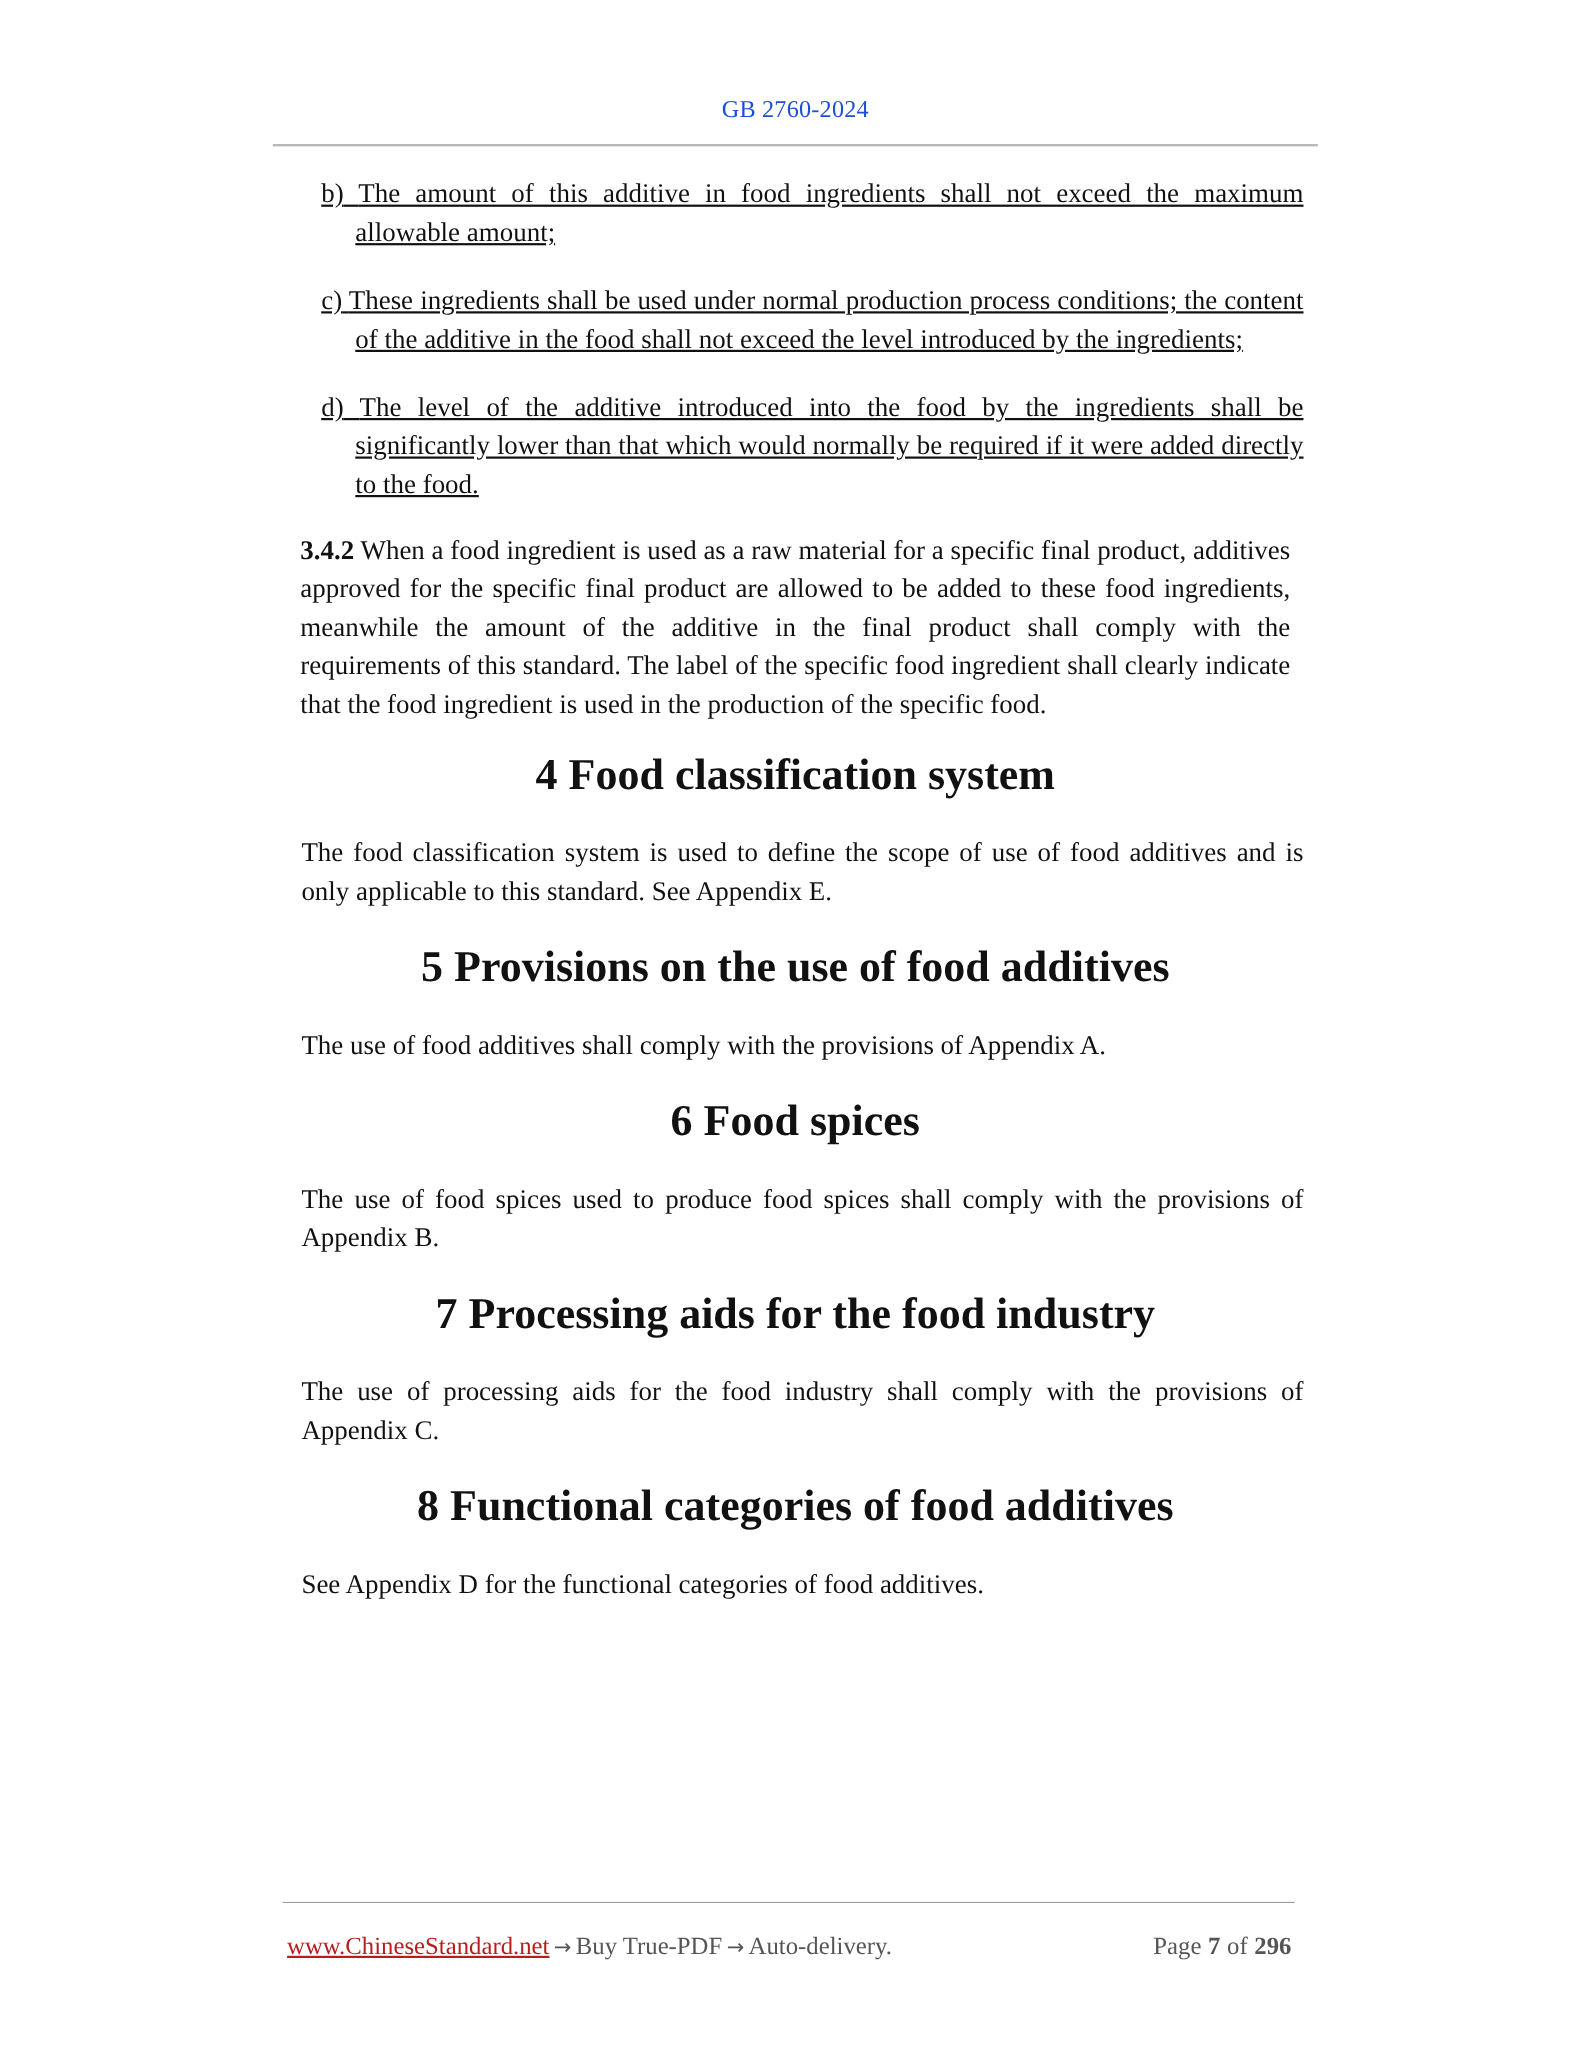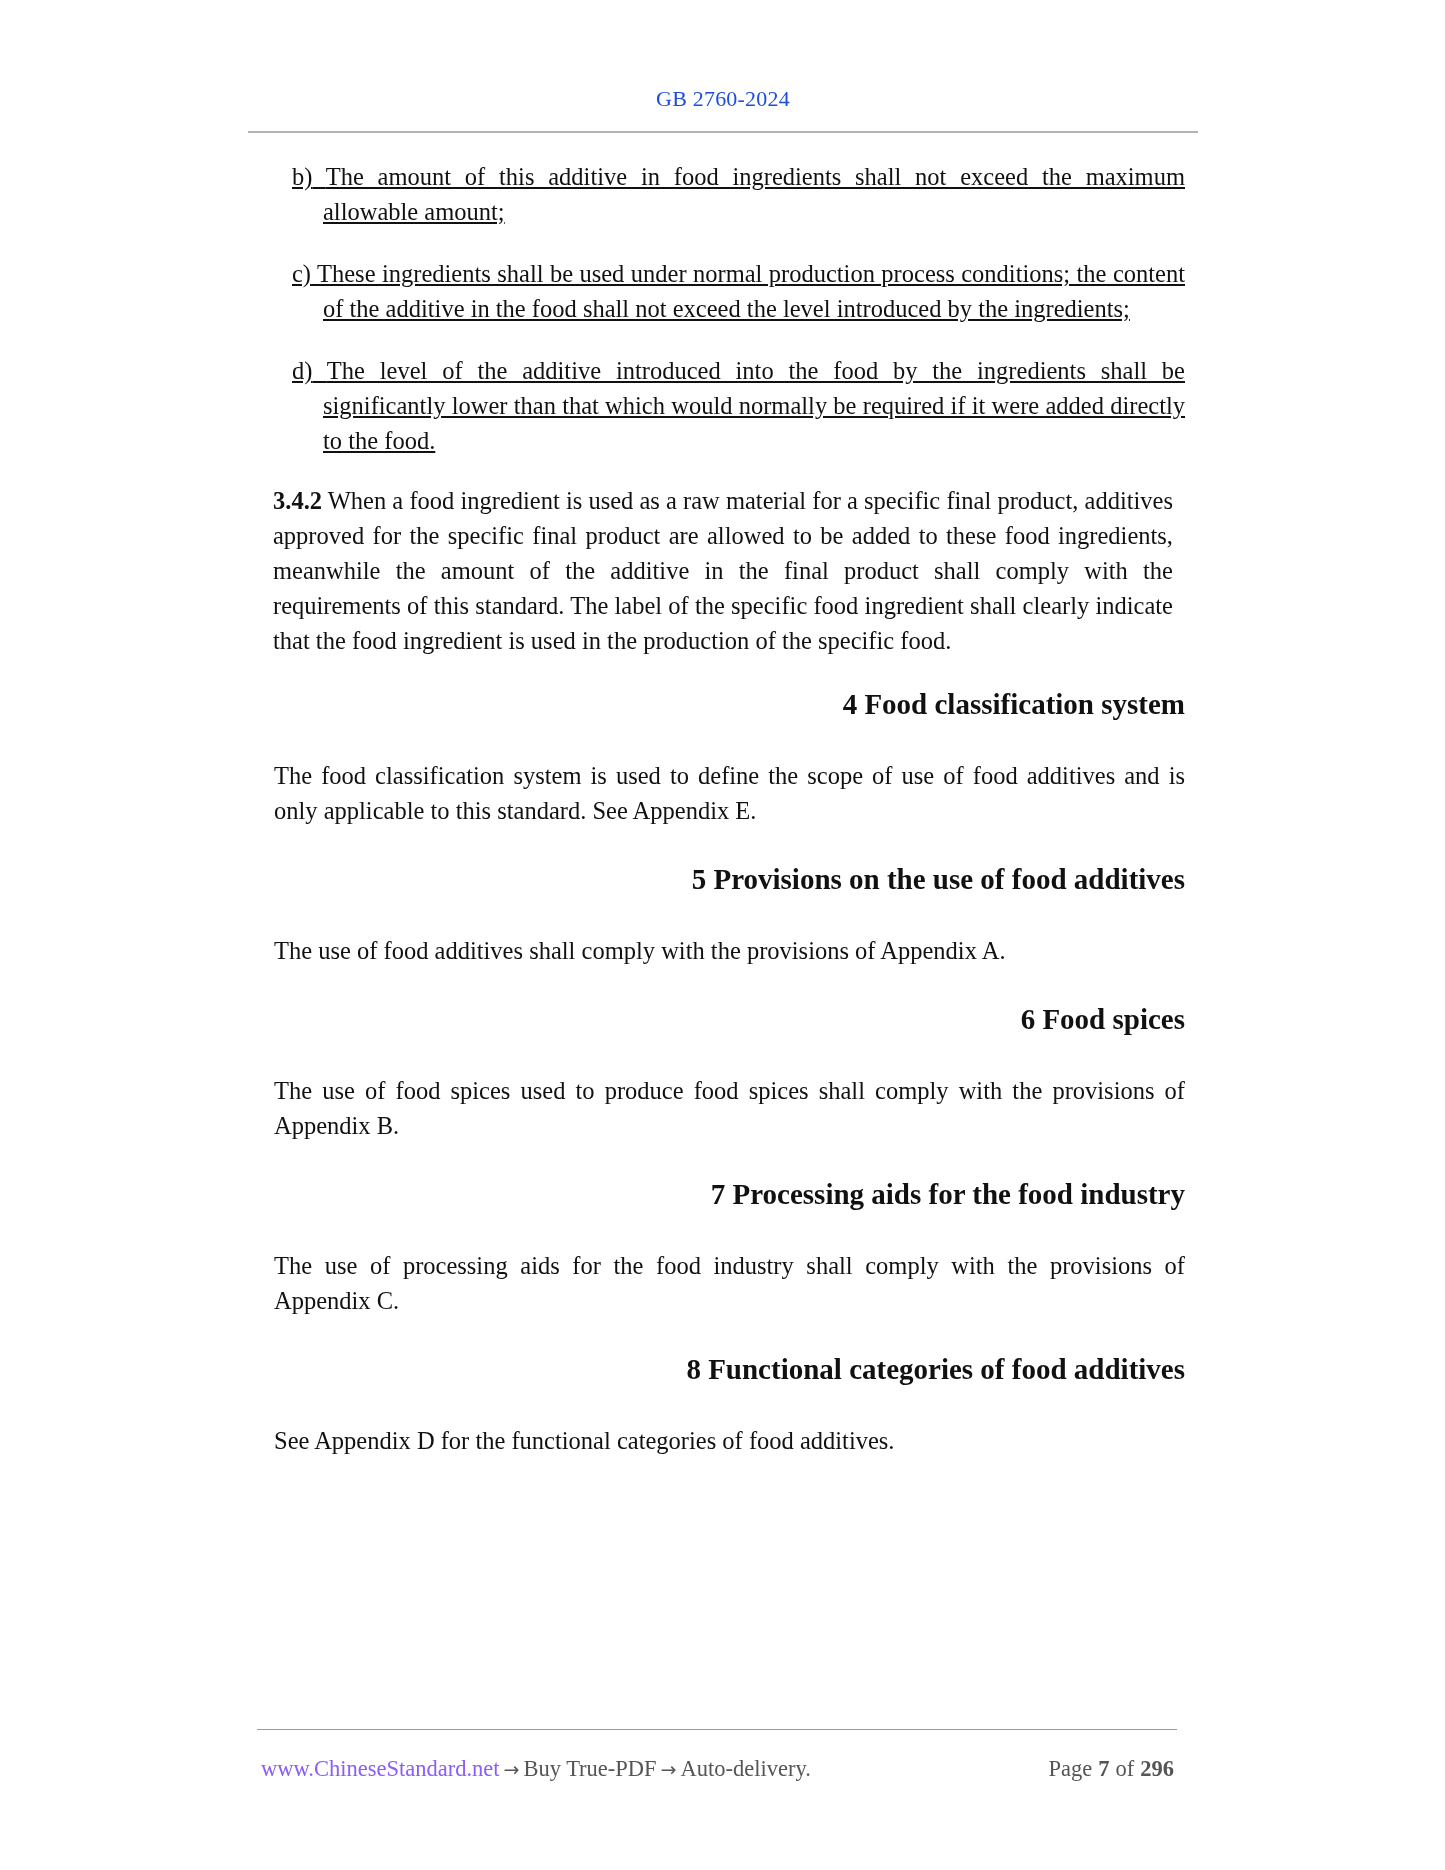--- a/index.html
+++ b/index.html
@@ -52,25 +52,25 @@
       margin: 12px;
     }
     .para-342 {
       margin-top: -2px;
       margin-bottom: 26px;
     }
     .clause-num {
       font-weight: bold;
     }
     .section-heading {
-      font-size: 29px;
+      font-size: 40px;
       font-weight: bold;
       line-height: 40px;
       margin: 0 0 34px 0;
-      text-align: right;
+      text-align: center;
     }
     .section-body {
       margin: 0 0 31px 13px;
     }
     .s4 { margin-top: 24px; }
     .footer-rule {
       position: absolute;
       left: 257px;
       top: 1729px;
       width: 920px;
@@ -82,21 +82,22 @@
       left: 261px;
       top: 1756px;
       width: 916px;
       font-size: 22.5px;
       color: #555555;
       display: flex;
       justify-content: space-between;
       align-items: baseline;
     }
     .footer a {
-      color: #8b5cf6;
+      color: #b91c1c;
+      text-decoration: underline;
     }
     .arrow {
       font-family: "DejaVu Sans", sans-serif;
       font-size: 19px;
       margin: 0 4px;
     }
     .page-counter span { margin: 0 3px; }
     .bold { font-weight: bold; }
   </style>
 </head>

